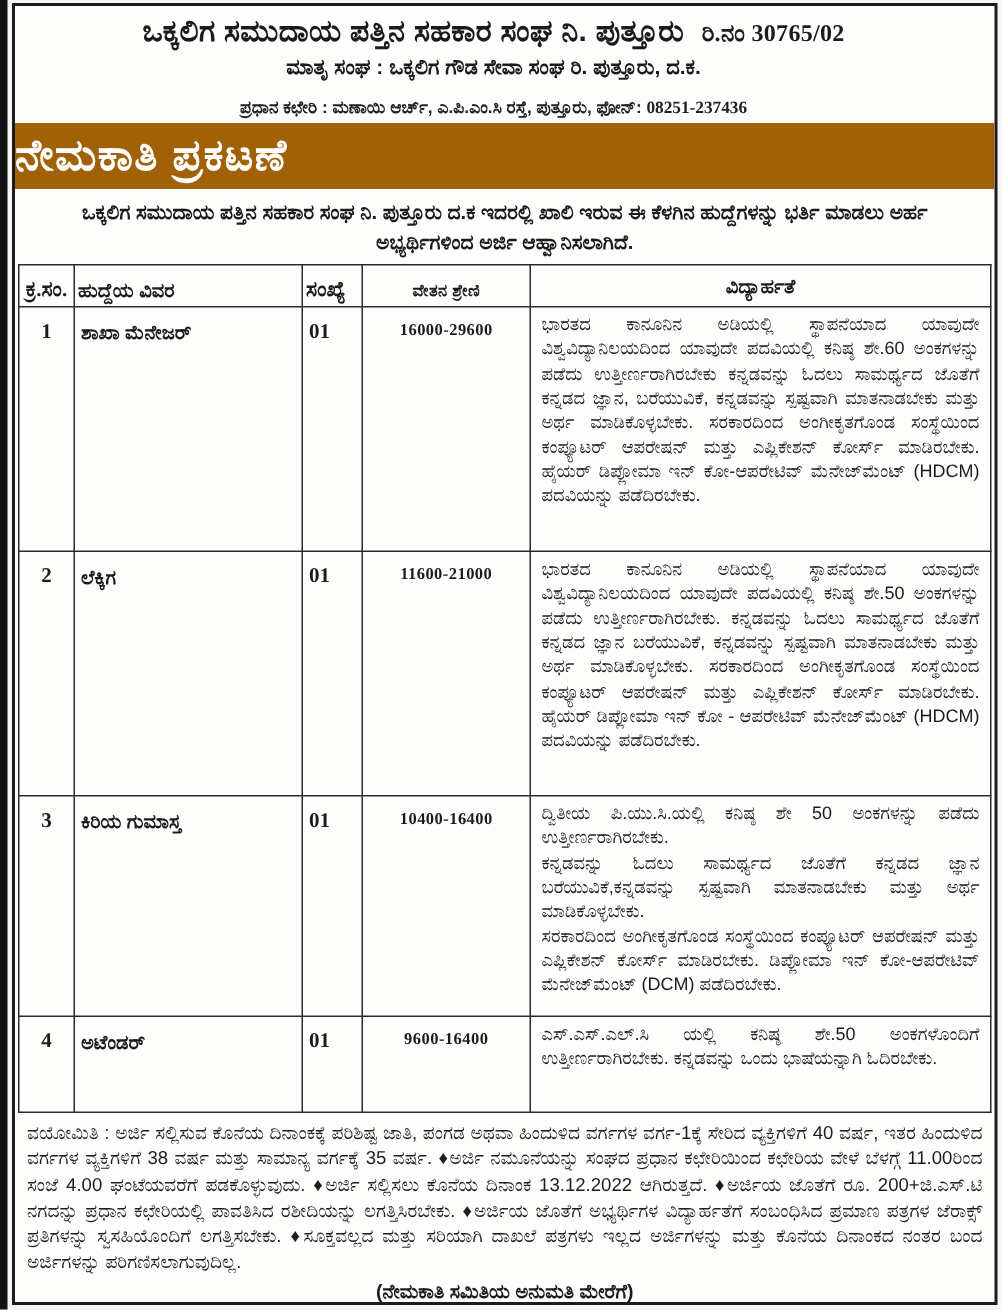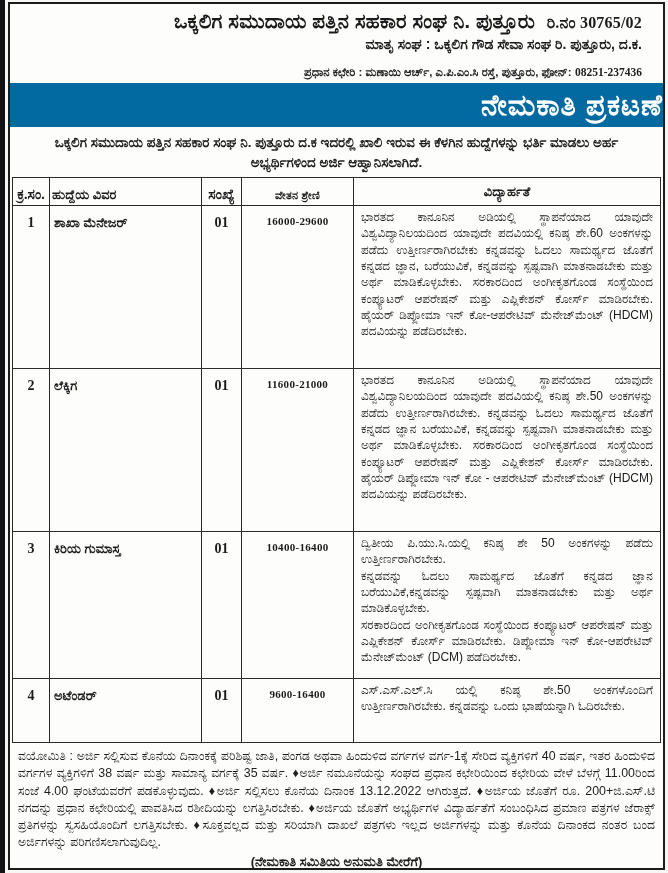--- a/index.html
+++ b/index.html
@@ -13,44 +13,44 @@
   .scan{position:relative;width:668px;height:873px;background:#f7f6f4;}
   .spine{position:absolute;left:0;top:0;width:5px;height:873px;background:#111;}
   .doc-frame{
     position:absolute;left:8px;top:2px;right:3px;bottom:3px;
     background:#fdfdfc;
     border:2px solid #1c1c1c;
     box-sizing:border-box;
     overflow:hidden;
   }
   
-  .hdr{padding:6px 21px 4px 6px;text-align:right;border-radius:30px;}
+  .hdr{padding:6px 21px 4px 6px;text-align:center;border-radius:30px;}
   .hdr-org{font-size:20px;font-weight:bold;letter-spacing:.2px;line-height:1.15;}
   .hdr-reg{font-family:"Liberation Serif","DejaVu Serif",serif;font-size:16px;font-weight:bold;margin-left:6px;}
   .hdr-parent{font-size:14px;font-weight:bold;margin-top:3px;}
   .hdr-office{font-size:11.5px;font-weight:bold;margin-top:13px;color:#222;}
   .hdr-office .ph{font-family:"Liberation Serif","DejaVu Serif",serif;}
   
   .banner{
-    background:#0369a1;color:#fff;text-align:right;
+    background:#a16207;color:#fff;text-align:left;
     height:44px;line-height:44px;
     font-size:29px;font-weight:bold;letter-spacing:1px;
   }
   
   .intro{
     padding:6px 22px 5px 22px;text-align:center;
     font-size:13.5px;font-weight:bold;line-height:1.45;
   }
   
   table{border-collapse:collapse;width:calc(100% - 4px);margin:0 2px;table-layout:fixed;}
   th,td{border:1.5px solid #2a2a2a;padding:2px 4px;vertical-align:top;box-sizing:border-box;margin-left:41px;}
   th{font-size:13px;font-weight:bold;text-align:center;height:22px;vertical-align:middle;padding:2px;}
   .c-sl{width:37px;text-align:center;font-family:"Liberation Serif","DejaVu Serif",serif;font-size:14px;font-weight:bold;padding-top:9px;}
   .c-post{width:152px;text-align:left;font-size:13px;font-weight:600;padding-top:9px;}
-  .c-num{width:40px;text-align:center;font-family:"Liberation Serif","DejaVu Serif",serif;font-size:14px;font-weight:bold;padding-top:9px;}
+  .c-num{width:40px;text-align:left;font-family:"Liberation Serif","DejaVu Serif",serif;font-size:14px;font-weight:bold;padding-top:9px;}
   .c-pay{width:112px;text-align:center;font-family:"Liberation Serif","DejaVu Serif",serif;font-size:11px;font-weight:bold;padding-top:9px;letter-spacing:.3px;}
   .c-qual{font-size:12px;line-height:16.3px;text-align:justify;white-space:pre-line;padding:3px 7px;}
   tr.r1 td{height:163px;}
   tr.r2 td{height:163px;}
   tr.r3 td{height:147px;}
   tr.r4 td{height:64px;}
   
   .terms{
     padding:5px 8px 2px 8px;
     font-size:12.4px;line-height:17.2px;text-align:justify;color:#1d1d1d;

